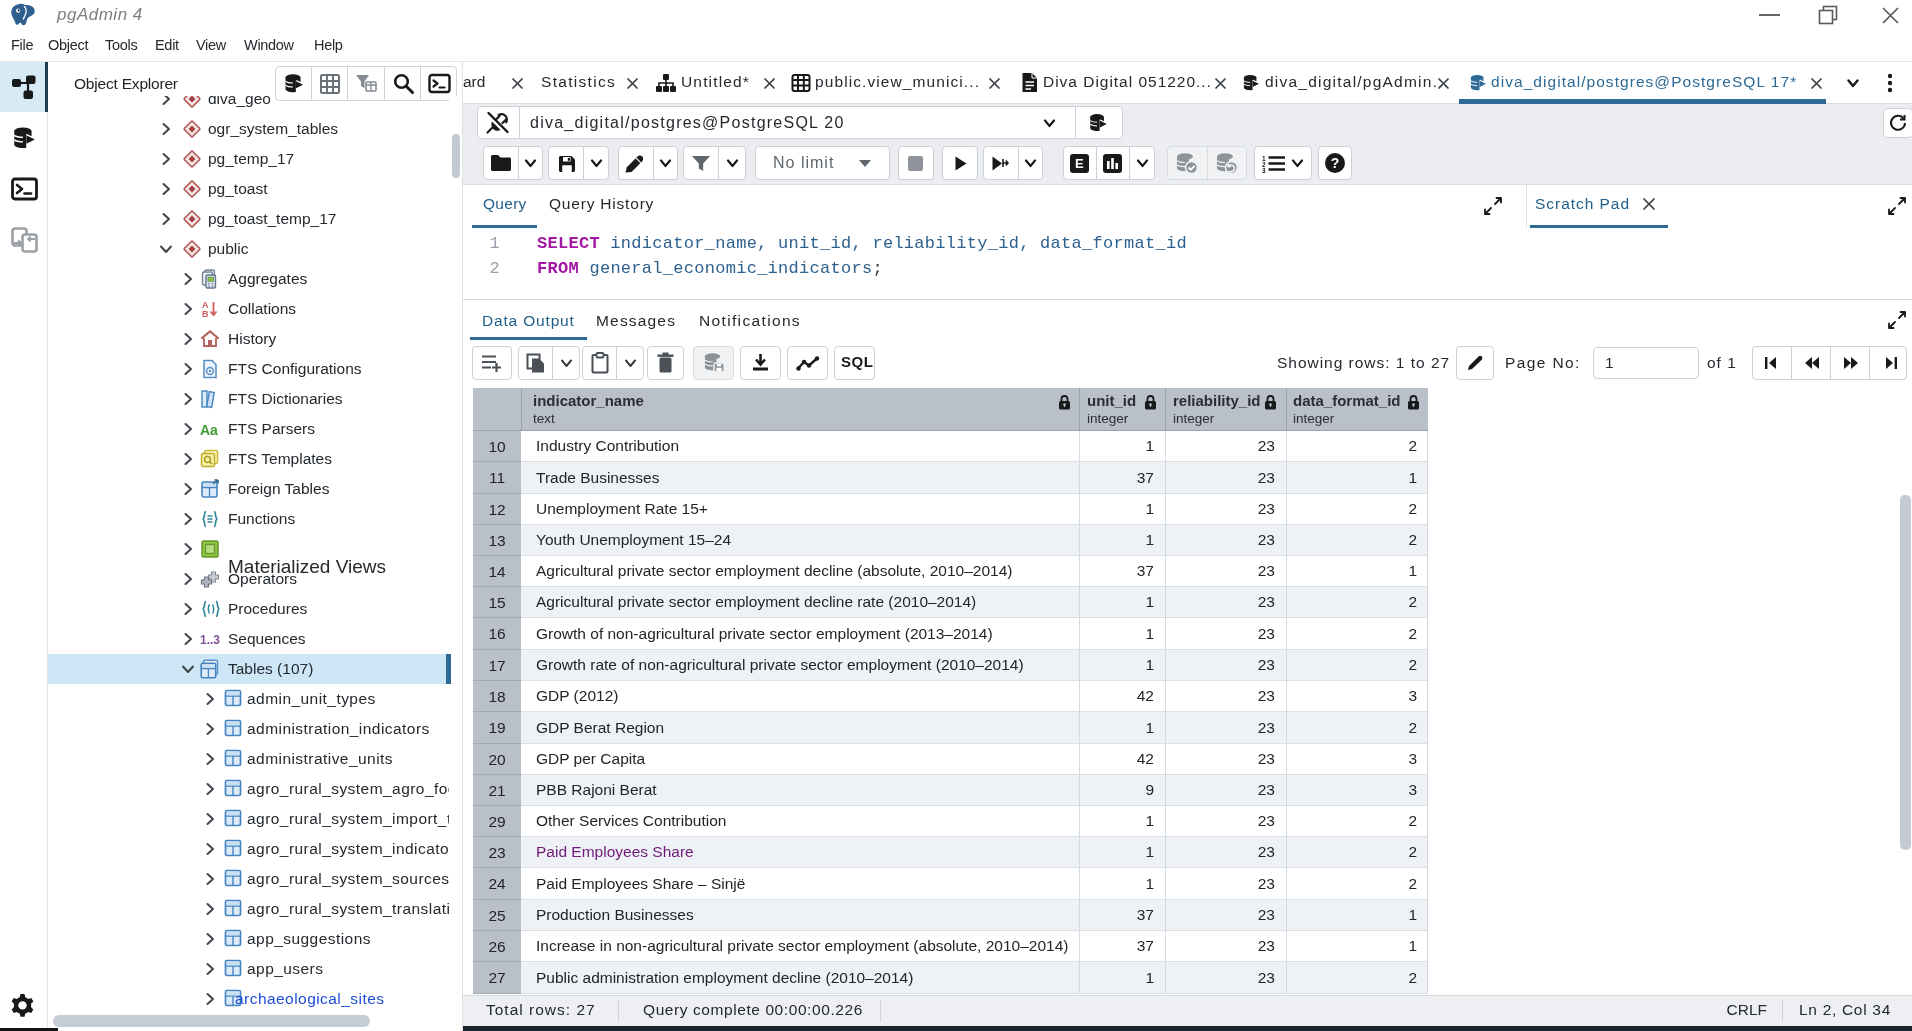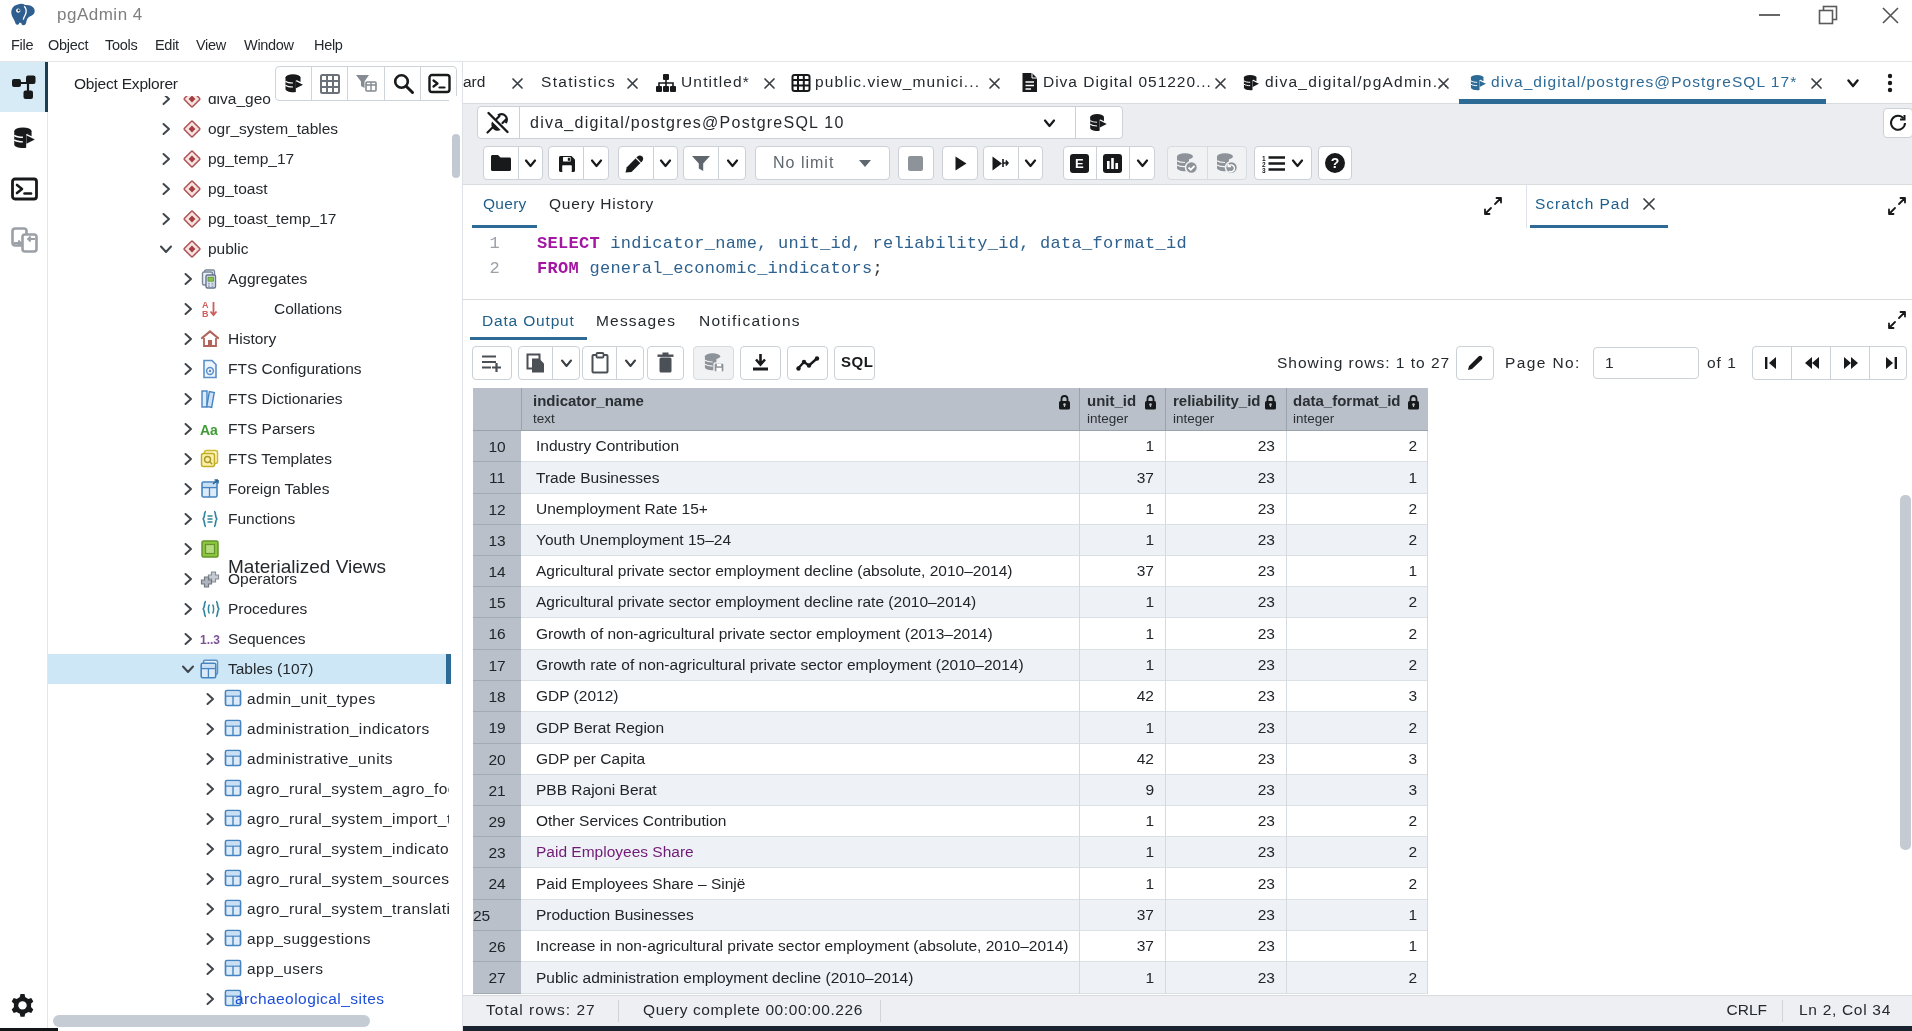--- a/index.html
+++ b/index.html
@@ -14,21 +14,21 @@
 <body>
 <div id="app">
 
   <div class="abs" style="left:0;top:0;width:1912px;height:30px;background:#fff;"></div>
   <svg class="abs" style="left:9px;top:3px;" width="27" height="26" viewBox="0 0 27 26">
       <path d="M5.5 2.8 C2.8 4.8 1.6 8.3 2.6 11.7 C3.3 14 4.8 15.8 5.6 18 C6.2 19.7 6.7 21.8 8.4 21.8 C9.6 21.8 10.2 20.9 10.3 19.8 C10.9 19.9 11.6 19.9 12.2 19.8 C12.3 21.2 13.1 22.3 14.4 22.3 C16 22.3 16.9 20.8 17.3 19.2 C17.7 17.5 18.1 15.8 19.4 14.6 C21.1 13 23.8 12.6 25.1 10.5 C26.3 8.5 25.7 5.9 24 4.3 C22 2.4 19 1.6 16.2 2.1 C14.7 1.1 12.8 0.7 10.9 0.9 C8.9 1.1 7 1.8 5.5 2.8 Z" fill="#2f5f8f"></path>
       <path d="M9.2 5.4 C10.4 5.4 11.4 6.4 11.4 7.6 C11.4 8.8 10.4 9.8 9.2 9.8 C8 9.8 7 8.8 7 7.6 C7 6.4 8 5.4 9.2 5.4 Z" fill="#fff"></path>
       <circle cx="9.7" cy="7.3" r="1.1" fill="#10273f"></circle>
       <path d="M15.2 3.2 C17 5.2 17.6 8.2 16.7 10.8 C16 12.8 14.6 14.4 14.3 16.6" stroke="#fff" stroke-width="1.3" fill="none"></path>
     </svg>
-  <div class="abs txt" style="left:57px;top:5px;font-size:17px;letter-spacing:0.5px;color:#7e7e7e;">pgAdmin 4</div>
+  <div class="abs txt" style="left:57px;top:5px;font-size:17px;letter-spacing:0.5px;color:#7e7e7e;font-style:italic;">pgAdmin 4</div>
 
   <div class="abs" style="left:1759px;top:14px;width:21px;height:2px;background:#666;"></div>
   <svg class="abs" style="left:1818px;top:5px;" width="21" height="21" viewBox="0 0 21 21">
       <rect x="5.5" y="1.5" width="13" height="13" fill="none" stroke="#5a5a5a" stroke-width="1.6"></rect>
       <rect x="1.5" y="5.5" width="13" height="13" fill="#fff" stroke="#5a5a5a" stroke-width="1.6"></rect>
     </svg>
   <svg class="abs" style="left:1881px;top:6px;" width="19" height="19" viewBox="0 0 19 19">
       <path d="M2 2 L17 17 M17 2 L2 17" stroke="#555" stroke-width="1.6"></path>
     </svg>
 
@@ -137,21 +137,21 @@
       </svg>
 <div class="abs txt" style="left:180px;top:208px;font-size:15.5px;color:#24292e;">Aggregates</div>
 <svg class="abs" style="left:135px;top:240px;" width="10" height="14" viewBox="0 0 10 14">
         <path d="M2.5 2 L8 7 L2.5 12" fill="none" stroke="#41464c" stroke-width="2" stroke-linecap="round" stroke-linejoin="round"></path>
       </svg>
 <svg class="abs" style="left:152px;top:237px;" width="20" height="20" viewBox="0 0 20 20">
         <text x="2" y="9" font-family="Liberation Sans" font-size="9" font-weight="bold" fill="#d05c5c">A</text>
         <text x="2" y="18" font-family="Liberation Sans" font-size="9" font-weight="bold" fill="#d05c5c">B</text>
         <path d="M13.5 3 V15 M10.5 12.5 L13.5 16 L16.5 12.5" fill="none" stroke="#d05c5c" stroke-width="1.8"></path>
       </svg>
-<div class="abs txt" style="left:180px;top:238px;font-size:15.5px;color:#24292e;margin-left:46px;">Collations</div>
+<div class="abs txt" style="left:180px;top:238px;font-size:15.5px;color:#24292e;">Collations</div>
 <svg class="abs" style="left:135px;top:270px;" width="10" height="14" viewBox="0 0 10 14">
         <path d="M2.5 2 L8 7 L2.5 12" fill="none" stroke="#41464c" stroke-width="2" stroke-linecap="round" stroke-linejoin="round"></path>
       </svg>
 <svg class="abs" style="left:152px;top:267px;" width="20" height="20" viewBox="0 0 20 20">
         <path d="M2 9 L10 2.5 L18 9" fill="none" stroke="#b2635a" stroke-width="2.2" stroke-linecap="round"></path>
         <path d="M4 9 V17 H16 V9" fill="#fff" stroke="#b2635a" stroke-width="1.8"></path>
         <rect x="8" y="11" width="4" height="6" fill="#b2635a"></rect>
       </svg>
 <div class="abs txt" style="left:180px;top:268px;font-size:15.5px;color:#24292e;">History</div>
 <svg class="abs" style="left:135px;top:300px;" width="10" height="14" viewBox="0 0 10 14">
@@ -464,21 +464,21 @@
 <div class="abs" style="left:0;top:42px;width:1450px;height:80px;background:#ebedf0;"></div>
 <div class="abs" style="left:14px;top:44px;width:646px;height:33px;background:#fff;border:1px solid #cbd1d7;border-radius:4px;"></div>
 <svg class="abs" style="left:22px;top:48px;" width="26" height="25" viewBox="0 0 26 25">
         <path d="M2.5 22.5 L8 17" stroke="#17191b" stroke-width="2.2" stroke-linecap="round"></path>
         <path d="M7 11.5 C5.8 14.2 6.3 17 8.2 18.9 C10.1 20.8 12.9 21.3 15.6 20.1 Z" fill="#17191b"></path>
         <path d="M11 9.5 L14.5 6 M17.5 13 L21 9.5" stroke="#17191b" stroke-width="2.2" stroke-linecap="round"></path>
         <path d="M13 5.5 C15 3.5 18.3 3.7 20.3 5.7 C22.3 7.7 22.5 11 20.5 13" fill="none" stroke="#17191b" stroke-width="2.2"></path>
         <path d="M3.5 3 L22.5 22" stroke="#17191b" stroke-width="2.4" stroke-linecap="round"></path>
       </svg>
 <div class="abs" style="left:56px;top:44px;width:1px;height:33px;background:#cbd1d7;"></div>
-<div class="abs txt" style="left:67px;top:52px;font-size:16px;color:#24292e;letter-spacing:1.25px;">diva_digital/postgres@PostgreSQL 10</div>
+<div class="abs txt" style="left:67px;top:52px;font-size:16px;color:#24292e;letter-spacing:1.25px;">diva_digital/postgres@PostgreSQL 20</div>
 <svg class="abs" style="left:578.5px;top:57px;" width="15" height="9" viewBox="0 0 12 9">
         <path d="M1.5 1.5 L6 7 L10.5 1.5" fill="none" stroke="#17191b" stroke-width="2.2" stroke-linecap="round" stroke-linejoin="round"></path>
       </svg>
 <div class="abs" style="left:612px;top:44px;width:1px;height:33px;background:#cbd1d7;"></div>
 <svg class="abs" style="left:624px;top:50px;" width="22" height="22" viewBox="0 0 24 24">
         <ellipse cx="11" cy="5.5" rx="7.5" ry="3.2" fill="#17191b"></ellipse>
         <path d="M3.5 5.5 V17.5 C3.5 19.3 6.8 20.7 11 20.7 C12 20.7 13 20.6 13.8 20.4 L13.8 5.5 Z" fill="#17191b"></path>
         <path d="M18.5 5.5 V10 L14.8 8.2 Z" fill="#17191b"></path>
         <path d="M14 9.2 L21.5 13 L14 16.8 Z" fill="#17191b"></path>
         <path d="M3.5 9.4 C5 10.6 8 11.2 11 11.2 M3.5 13.4 C5 14.6 8 15.2 11 15.2" stroke="#fff" stroke-width="1.2" fill="none"></path>
@@ -883,21 +883,21 @@
 <div class="abs" style="left:10px;top:806px;width:48px;height:32px;background:#b9c0c9;border-bottom:1px solid #a2aab4;text-align:center;line-height:32px;font-size:15.5px;color:#212529;">24</div>
 <div class="abs" style="left:616px;top:806px;width:1px;height:32px;background:#d5dade;"></div>
 <div class="abs" style="left:702px;top:806px;width:1px;height:32px;background:#d5dade;"></div>
 <div class="abs" style="left:823px;top:806px;width:1px;height:32px;background:#d5dade;"></div>
 <div class="abs" style="left:964px;top:806px;width:1px;height:32px;background:#d5dade;"></div>
 <div class="abs txt" style="left:73px;top:813px;font-size:15.5px;color:#212529;">Paid Employees Share – Sinjë</div>
 <div class="abs txt" style="left:616px;top:813px;width:75px;text-align:right;font-size:15.5px;color:#212529;">1</div>
 <div class="abs txt" style="left:702px;top:813px;width:110px;text-align:right;font-size:15.5px;color:#212529;">23</div>
 <div class="abs txt" style="left:823px;top:813px;width:131px;text-align:right;font-size:15.5px;color:#212529;">2</div>
 <div class="abs" style="left:58px;top:838px;width:907px;height:31px;background:#eef1f6;border-bottom:1px solid #dbe0e5;"></div>
-<div class="abs" style="left:10px;top:838px;width:48px;height:31px;background:#b9c0c9;border-bottom:1px solid #a2aab4;text-align:left;line-height:31px;font-size:15.5px;color:#212529;">25</div>
+<div class="abs" style="left:10px;top:838px;width:48px;height:31px;background:#b9c0c9;border-bottom:1px solid #a2aab4;text-align:center;line-height:31px;font-size:15.5px;color:#212529;">25</div>
 <div class="abs" style="left:616px;top:838px;width:1px;height:31px;background:#d5dade;"></div>
 <div class="abs" style="left:702px;top:838px;width:1px;height:31px;background:#d5dade;"></div>
 <div class="abs" style="left:823px;top:838px;width:1px;height:31px;background:#d5dade;"></div>
 <div class="abs" style="left:964px;top:838px;width:1px;height:31px;background:#d5dade;"></div>
 <div class="abs txt" style="left:73px;top:844px;font-size:15.5px;color:#212529;">Production Businesses</div>
 <div class="abs txt" style="left:616px;top:844px;width:75px;text-align:right;font-size:15.5px;color:#212529;">37</div>
 <div class="abs txt" style="left:702px;top:844px;width:110px;text-align:right;font-size:15.5px;color:#212529;">23</div>
 <div class="abs txt" style="left:823px;top:844px;width:131px;text-align:right;font-size:15.5px;color:#212529;">1</div>
 <div class="abs" style="left:58px;top:869px;width:907px;height:31px;background:#ffffff;border-bottom:1px solid #dbe0e5;"></div>
 <div class="abs" style="left:10px;top:869px;width:48px;height:31px;background:#b9c0c9;border-bottom:1px solid #a2aab4;text-align:center;line-height:31px;font-size:15.5px;color:#212529;">26</div>

